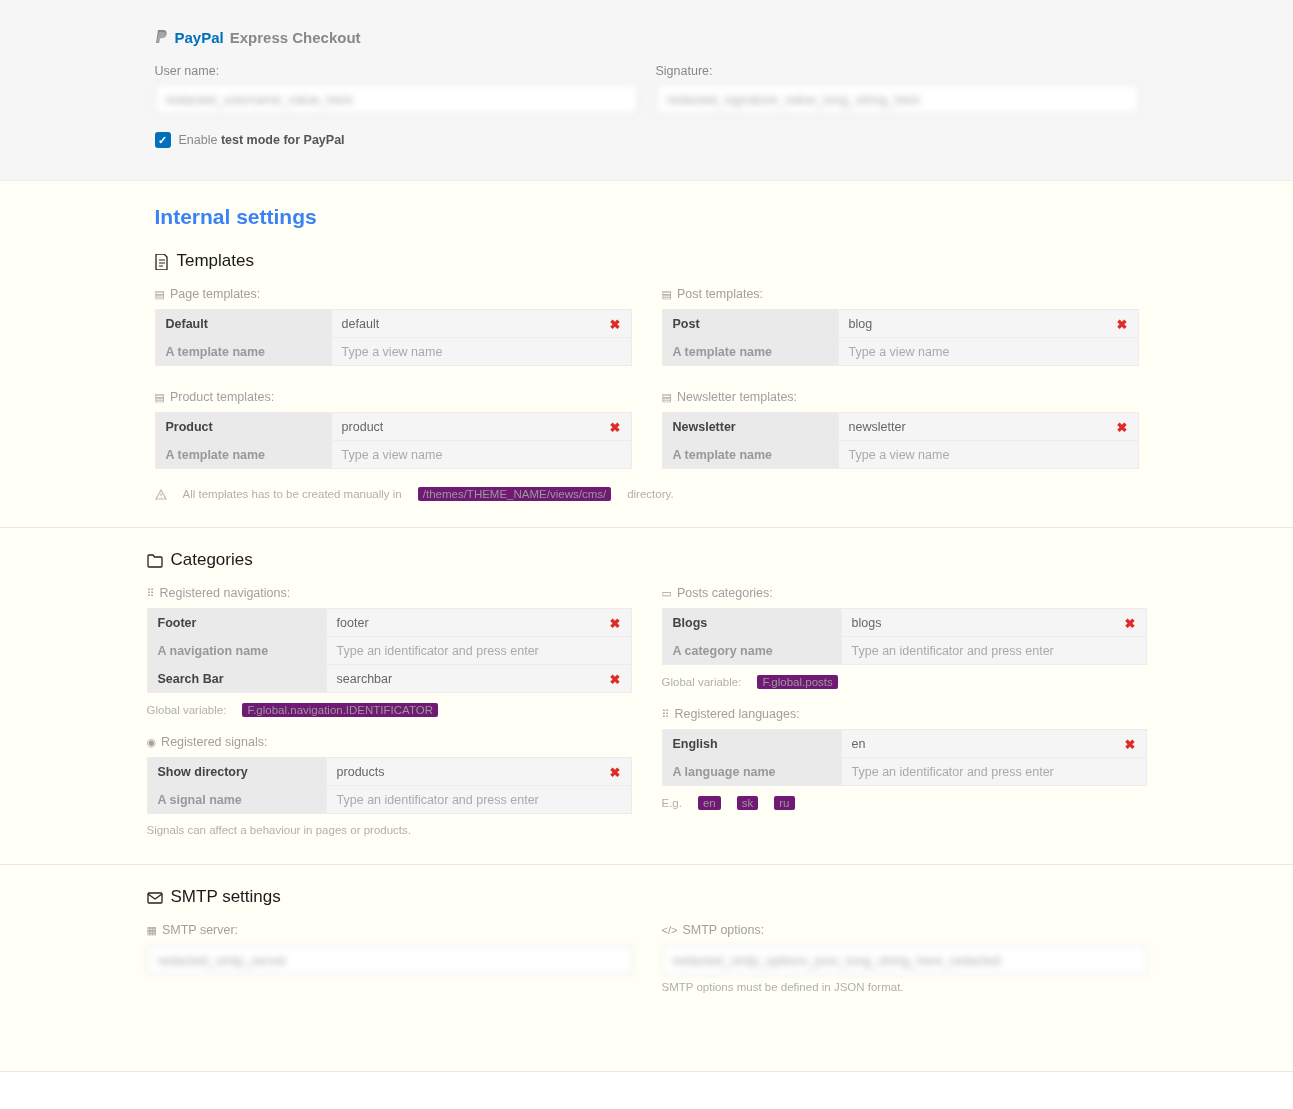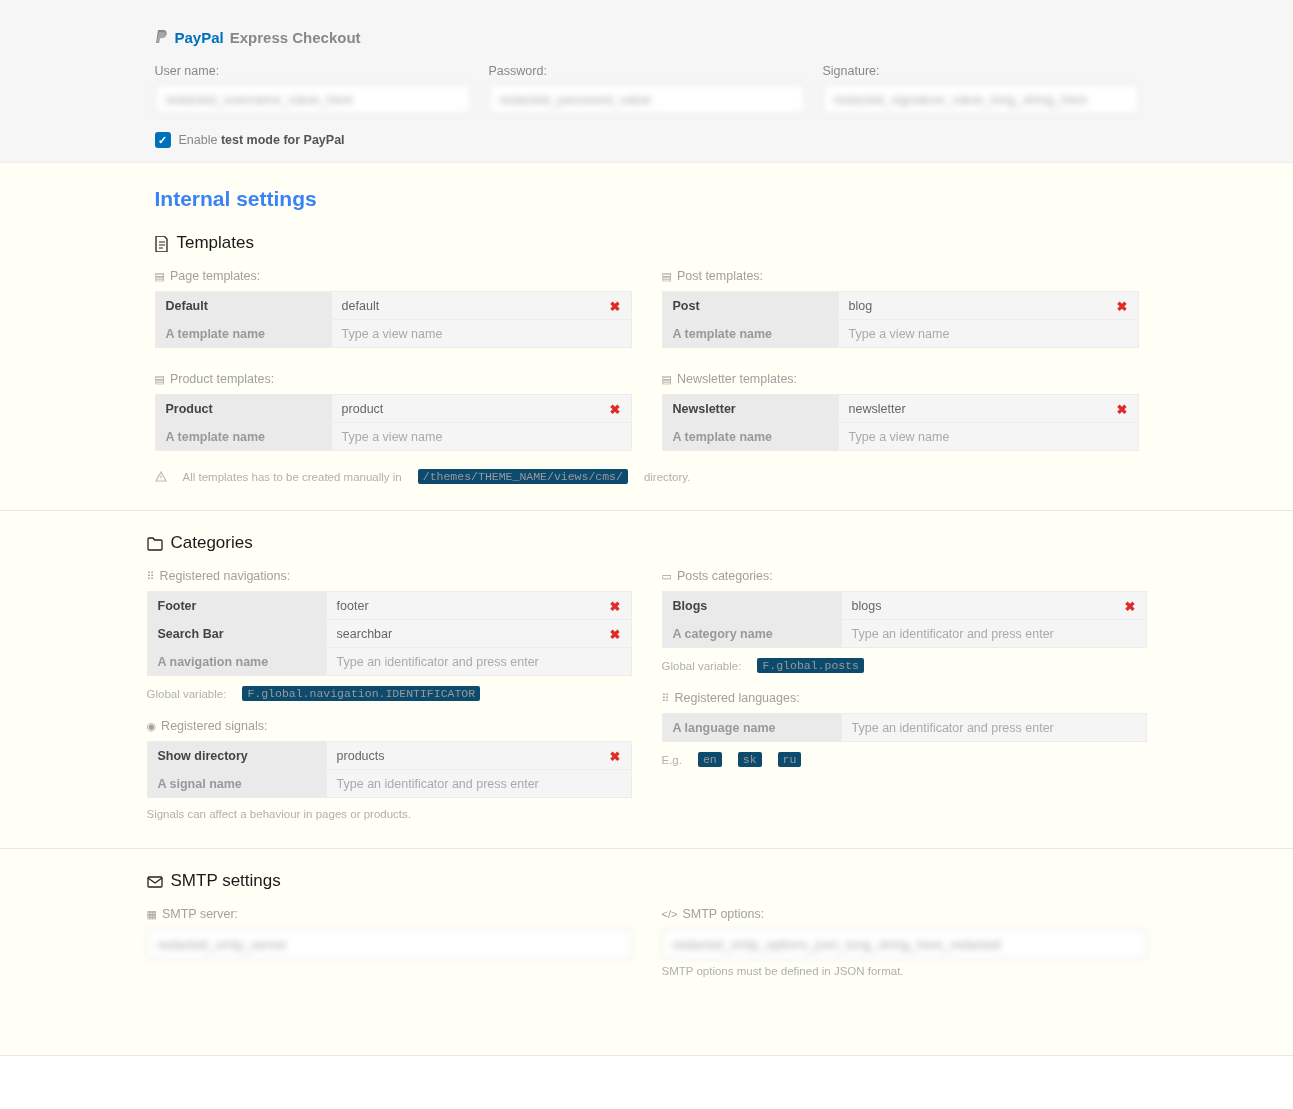--- a/index.html
+++ b/index.html
@@ -1,18 +1,18 @@
 <!DOCTYPE html>
 <html><head>
 <meta charset="utf-8">
 <style>
 * { box-sizing: border-box; margin: 0; padding: 0; }
 body { font-family: -apple-system, BlinkMacSystemFont, "Segoe UI", Arial, sans-serif; background: #fff; font-size: 13px; color: #333; }
 
-.paypal-section { background: #f6f6f6; padding: 28px 0 14px; border-bottom: 1px solid #ececec; }
+.paypal-section { background: #f6f6f6; padding: 28px 0 32px; border-bottom: 1px solid #ececec; }
 .container { max-width: 1000px; margin: 0 auto; padding: 0 8px; }
 
 .paypal-title { display: flex; align-items: center; gap: 6px; font-size: 15px; margin-bottom: 18px; }
 .paypal-brand { color: #0070ba; font-weight: 700; }
 .paypal-sub { color: #888; font-weight: 600; }
 
 .row { display: flex; gap: 18px; margin-bottom: 18px; }
 .field { flex: 1; }
 .label { color: #888; font-size: 12.5px; margin-bottom: 6px; display: block; }
 .input { width: 100%; height: 30px; border: 1px solid #ddd; border-radius: 3px; background: #fff; padding: 0 10px; font-size: 13px; color: #555; }
@@ -37,21 +37,21 @@
 .kv-table tr { }
 .kv-table td { border: 1px solid #ececec; height: 28px; font-size: 12.5px; }
 .kv-table .key { background: #eaeaea; width: 37%; padding: 0 10px; }
 .kv-table .key strong { font-weight: 700; color: #444; }
 .kv-table .key.placeholder { color: #999; font-weight: 600; }
 .kv-table .val { background: #f5f5f5; padding: 0 10px; position: relative; color: #666; }
 .kv-table .val.placeholder { color: #aaa; }
 .kv-table .del { position: absolute; right: 10px; top: 50%; transform: translateY(-50%); color: #e02b2b; font-weight: bold; font-size: 13px; cursor: pointer; }
 
 .note { color: #b0b0b0; font-size: 11.5px; margin-top: 10px; display: flex; align-items: center; gap: 16px; flex-wrap: wrap; }
-.note code { background: #0c4a6e; padding: 1px 5px; border-radius: 2px; font-family: Liberation Mono, monospace; font-size: 11.5px; color: #999; text-align: right; }
+.note code { background: #701a75; padding: 1px 5px; border-radius: 2px; font-family: Liberation Sans, sans-serif; font-size: 11.5px; color: #999; text-align: right; }
 
 .sep { height: 1px; background: #e9e9e0; margin: 0; }
 .section-block { padding: 22px 0 28px; }
 
 svg { display: inline-block; vertical-align: middle; }
 </style>
 </head>
 <body>
 
 <div class="paypal-section">
@@ -65,24 +65,20 @@
       </span>
       <span class="paypal-brand">PayPal</span>
       <span class="paypal-sub">Express Checkout</span>
     </div>
     <div class="row">
       <div class="field">
         <span class="label">User name:</span>
         <input class="input redacted" value="redacted_username_value_here" style="">
       </div>
       <div class="field">
-        <span class="label">Password:</span>
-        <input class="input redacted" value="redacted_password_value" style="">
-      </div>
-      <div class="field">
         <span class="label">Signature:</span>
         <input class="input redacted" value="redacted_signature_value_long_string_here" style="">
       </div>
     </div>
     <div class="checkbox-row">
       <div class="chk">✓</div>
       <span class="chk-label">
         <span>Enable </span><strong>test mode for PayPal</strong>
       </span>
     </div>
@@ -212,26 +208,26 @@
           <span class="licon">⠿</span>
           <span>Registered navigations:</span>
         </div>
         <table class="kv-table">
           <tbody>
               <tr>
             <td class="key"><strong>Footer</strong></td>
             <td class="val"><span>footer</span><span class="del">✖</span></td>
           </tr>
           <tr>
+            <td class="key placeholder">A navigation name</td>
+            <td class="val placeholder">Type an identificator and press enter</td>
+          </tr>
+          <tr>
             <td class="key"><strong>Search Bar</strong></td>
             <td class="val"><span>searchbar</span><span class="del">✖</span></td>
-          </tr>
-          <tr>
-            <td class="key placeholder">A navigation name</td>
-            <td class="val placeholder">Type an identificator and press enter</td>
           </tr>
         </tbody>
           </table>
         <div class="note">
           <span>Global variable:</span>
           <code>F.global.navigation.IDENTIFICATOR</code>
         </div>
 
         <div class="sub-label" style="margin-top:18px;">
           <span class="licon">◉</span>
@@ -273,20 +269,24 @@
           <span>Global variable:</span>
           <code>F.global.posts</code>
         </div>
 
         <div class="sub-label" style="margin-top:18px;">
           <span class="licon">⠿</span>
           <span>Registered languages:</span>
         </div>
         <table class="kv-table">
           <tbody>
+              <tr>
+            <td class="key"><strong>English</strong></td>
+            <td class="val"><span>en</span><span class="del">✖</span></td>
+          </tr>
           <tr>
             <td class="key placeholder">A language name</td>
             <td class="val placeholder">Type an identificator and press enter</td>
           </tr>
         </tbody>
           </table>
         <div class="note">
           <span>E.g.</span>
           <code>en</code>
           <code>sk</code>

